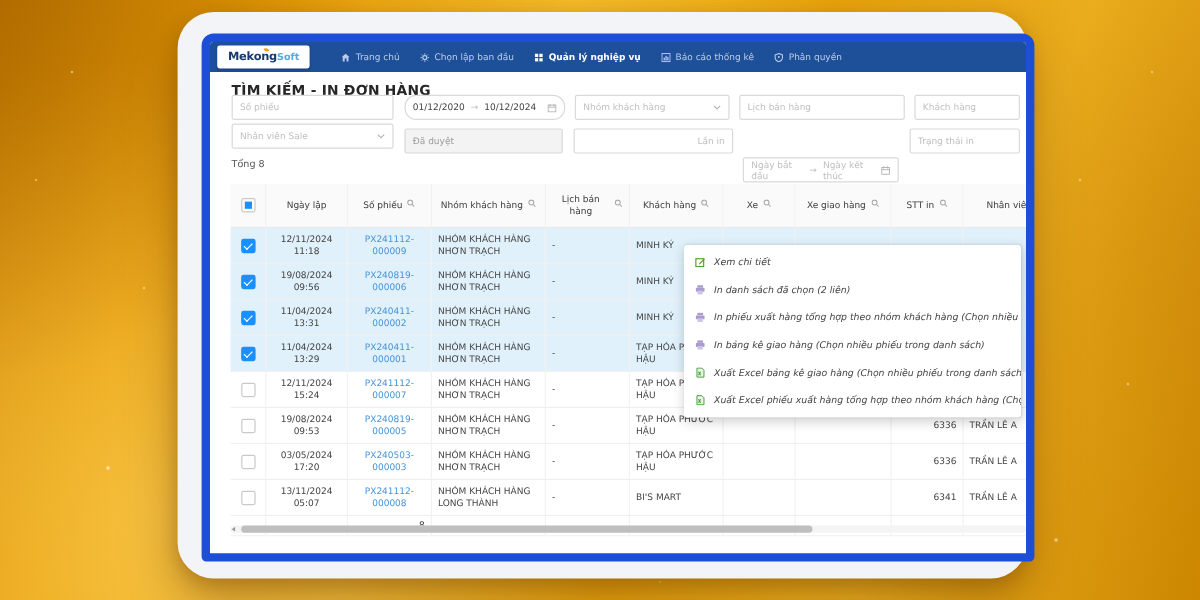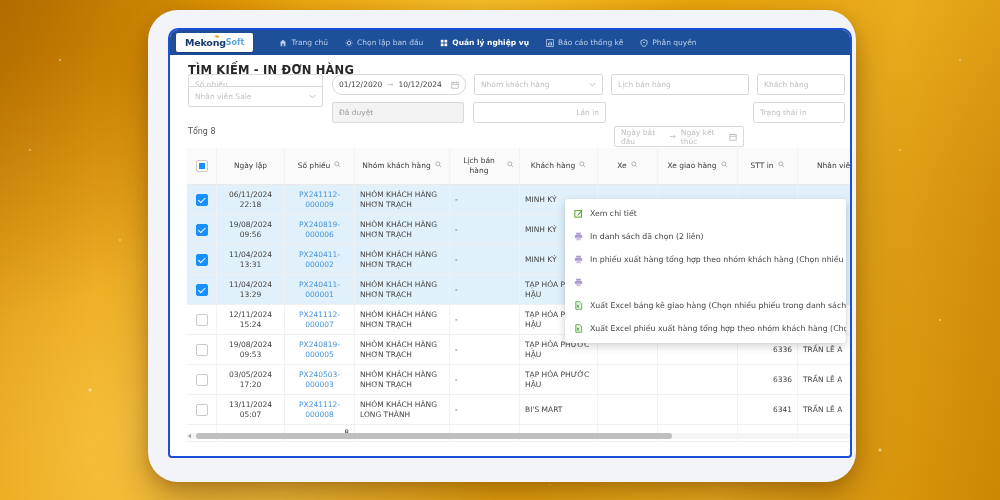--- a/index.html
+++ b/index.html
@@ -22,21 +22,21 @@
       radial-gradient(2px 2px at 96% 12%, rgba(255,246,205,.7), transparent 70%),
       radial-gradient(circle at -4% -6%, rgba(150,85,0,.55), transparent 30%),
       radial-gradient(circle at 14% 86%, rgba(255,218,110,.5), transparent 40%),
       radial-gradient(circle at 104% 40%, rgba(185,110,5,.35), transparent 45%),
       linear-gradient(112deg,#c98000 0%,#e89d05 18%,#f6bd2a 40%,#eda90c 58%,#f4ba22 76%,#cf8a00 100%);}
 
   
   .device{position:absolute;left:148px;top:10px;width:708px;height:472px;border-radius:30px;
     background:#f3f4f8;box-shadow:0 22px 45px rgba(110,60,0,.42),0 5px 14px rgba(110,60,0,.28);}
   .screen{position:absolute;left:20px;top:18px;width:680px;height:426px;background:#fff;
-    border:2px solid #1d4ed8;border-radius:10px 10px 4px 4px;overflow:hidden;}
+    border:7px solid #1d4ed8;border-radius:10px 10px 4px 4px;overflow:hidden;}
 
   
   .nav{position:absolute;left:0;top:0;width:680px;height:25px;background:#1e4f99;display:flex;align-items:center;}
   .logo{margin-left:6px;height:19px;background:#fff;border-radius:2px;display:flex;align-items:center;padding:0 9px;box-shadow:0 1px 2px rgba(0,0,0,.2);}
   .logo .p1{font-size:9.5px;font-weight:800;color:#173a6e;letter-spacing:-.2px;position:relative;}
   .logo .p1::after{content:"";position:absolute;right:7px;top:-2px;width:4px;height:3px;background:#f39c12;border-radius:0 3px 0 3px;transform:rotate(-18deg);}
   .logo .p2{font-size:8px;font-weight:600;color:#5aa7de;}
   .nav-items{display:flex;align-items:center;margin-left:26px;gap:17px;}
   .nav-item{display:flex;align-items:flex-end;gap:4px;font-size:7.5px;color:#b9cdea;white-space:nowrap;cursor:pointer;}
   .nav-item.active{color:#fff;font-weight:bold;}
@@ -86,21 +86,21 @@
   .cb.checked::after{content:"";position:absolute;left:3px;top:1px;width:3px;height:5.5px;border:solid #fff;border-width:0 1.5px 1.5px 0;transform:rotate(45deg);}
   .cb.indet::after{content:"";position:absolute;left:2px;top:2px;width:6px;height:6px;background:#1890ff;}
 
   
   .hscroll{position:absolute;left:17px;top:403px;width:663px;height:6px;background:#f4f4f4;border-radius:3px;}
   .hscroll .arrow{position:absolute;left:1px;top:1px;width:0;height:0;border-top:2px solid transparent;border-bottom:2px solid transparent;border-right:3px solid #9a9a9a;}
   .hscroll .thumb{position:absolute;left:9px;top:0;width:476px;height:6px;background:#bfbfbf;border-radius:3px;cursor:pointer;}
 
   
   .menu{position:absolute;left:395px;top:169px;width:281px;background:#fff;border-radius:3px;z-index:20;
-    box-shadow:0 3px 10px rgba(0,0,0,.18),0 0 1px rgba(0,0,0,.12);padding:3px 0;overflow:hidden;}
+    box-shadow:0 3px 10px rgba(0,0,0,.18),0 0 1px rgba(0,0,0,.12);padding:3px 0;overflow:hidden;font-style:italic;}
   .menu-item{display:flex;align-items:center;gap:7px;height:23px;padding:0 9px;font-size:7.8px;color:#444;white-space:nowrap;overflow:hidden;cursor:pointer;}
   .menu-item svg{flex:0 0 auto;display:block;}
 </style>
 </head>
 <body>
 
 <div class="bg">
   <div class="device">
     <div class="screen">
 
@@ -185,21 +185,21 @@
             </svg>
           </span>
       </div>
       <div class="field" style="left:441px;top:44px;width:138px;">
         <input placeholder="Lịch bán hàng" style="">
       </div>
       <div class="field" style="left:587px;top:44px;width:88px;">
         <input placeholder="Khách hàng" style="">
       </div>
 
-      <div class="field" style="left:18px;top:56px;width:135px;">
+      <div class="field" style="left:18px;top:68px;width:135px;">
         <span class="ph">Nhân viên Sale</span>
         <span class="tail">
             <svg width="7" height="5" viewBox="0 0 8 5">
               <path d="M1 1 L4 4 L7 1" fill="none" stroke="#b5b5b5" stroke-width="1.1"></path>
             </svg>
           </span>
       </div>
       <div class="field disabled" style="left:162px;top:72px;width:132px;">
         <span>Đã duyệt</span>
       </div>
@@ -286,21 +286,21 @@
                 <span>Nhân viên</span>
               </div>
           </div>
 
           <div>
 
               <div class="tr checked">
                 <div class="td c-cb">
                   <span class="cb checked"></span>
                 </div>
-                <div class="td c-ngay">06/11/2024 22:18</div>
+                <div class="td c-ngay">12/11/2024 11:18</div>
                 <div class="td c-phieu">
                   <span class="link">PX241112-000009</span>
                 </div>
                 <div class="td c-nhom left">NHÓM KHÁCH HÀNG NHƠN TRẠCH</div>
                 <div class="td c-lich left">-</div>
                 <div class="td c-khach left">MINH KÝ</div>
                 <div class="td c-xe left"></div>
                 <div class="td c-xegiao left"></div>
                 <div class="td c-stt right"></div>
                 <div class="td c-nv left"></div>
@@ -477,20 +477,21 @@
           <span>In phiếu xuất hàng tổng hợp theo nhóm khách hàng (Chọn nhiều phiếu trong nhóm)</span>
         </div>
         <div class="menu-item">
           <span>
               <svg width="9" height="9" viewBox="0 0 10 10">
                 <rect x="2.4" y="0.8" width="5.2" height="2.2" fill="#a99bcf"></rect>
                 <rect x="1" y="3.2" width="8" height="3.6" rx="0.6" fill="#a99bcf"></rect>
                 <rect x="2.6" y="5.8" width="4.8" height="3.4" fill="#cdc4e4"></rect>
               </svg>
             </span>
+          <span>In bảng kê giao hàng (Chọn nhiều phiếu trong danh sách)</span>
         </div>
         <div class="menu-item">
           <span>
               <svg width="9" height="9" viewBox="0 0 10 10">
                 <path d="M2 0.8 H6.5 L8.5 2.8 V9.2 H2 Z" fill="#e8f5e2" stroke="#4a9e3f" stroke-width="0.9"></path>
                 <path d="M3.4 4.2 L5.4 7.4 M5.4 4.2 L3.4 7.4" stroke="#4a9e3f" stroke-width="1"></path>
               </svg>
             </span>
           <span>Xuất Excel bảng kê giao hàng (Chọn nhiều phiếu trong danh sách)</span>
         </div>

